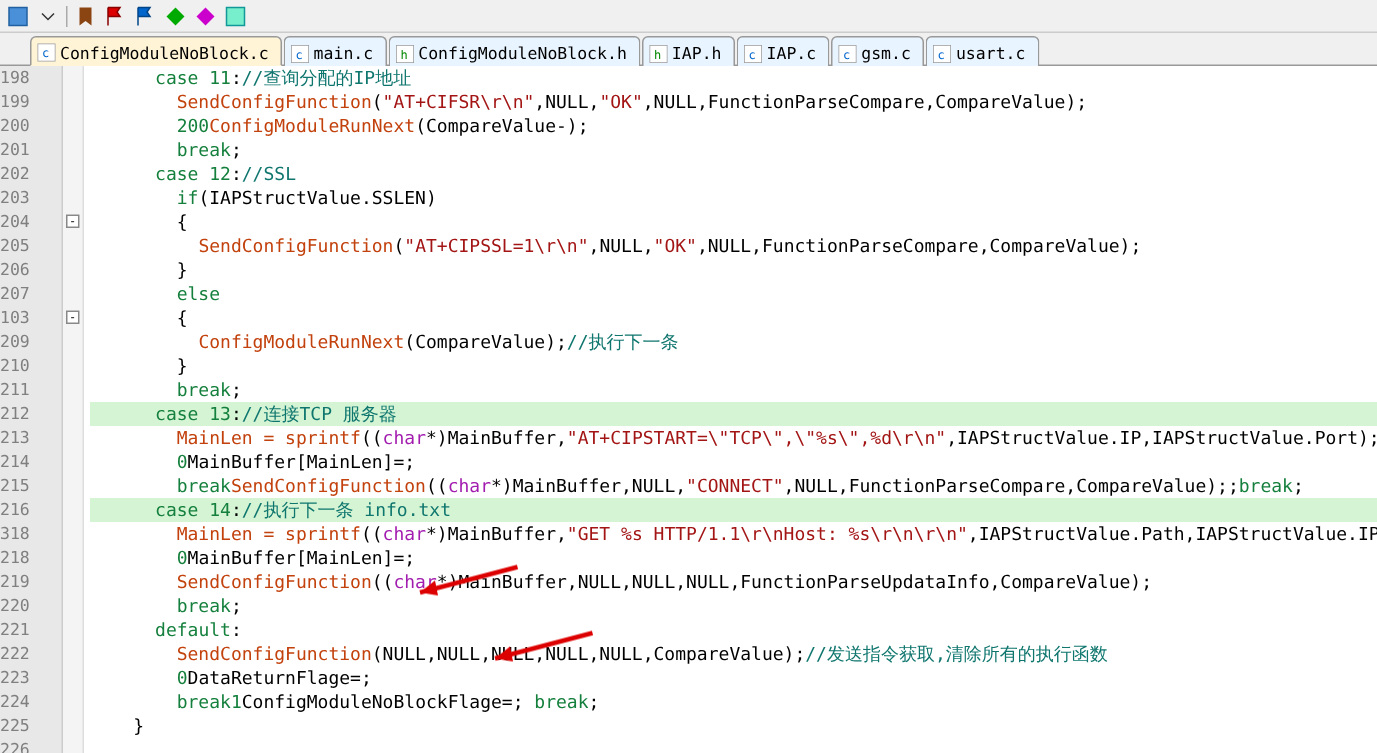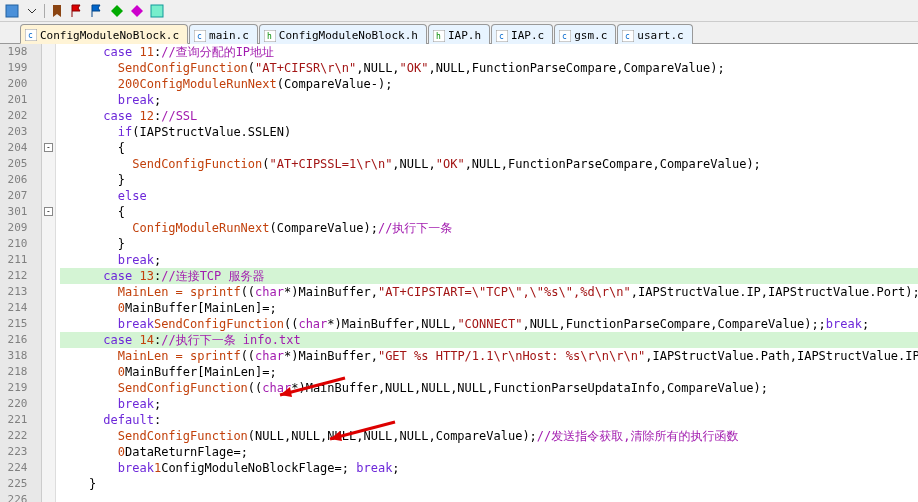--- a/index.html
+++ b/index.html
@@ -7,29 +7,29 @@
 .toolbar{height:22px;background:#f0f0f0;border-bottom:1px solid #ccc;display:flex;align-items:center;padding:0 4px;gap:4px}
 .tool-icon{width:16px;height:16px;cursor:pointer}
 .tabs{height:22px;background:#f0f0f0;border-bottom:1px solid #999;display:flex;align-items:flex-end;padding-left:20px}
 .tab{height:20px;padding:2px 8px 0 4px;background:#ececec;border:1px solid #999;border-bottom:none;margin-right:1px;display:flex;align-items:center;gap:3px;cursor:pointer;font-size:11px;border-radius:4px 4px 0 0;position:relative;top:1px}
 .tab.active{background:#fff4d6;border-bottom:1px solid #fff4d6}
 .tab.regular{background:#e8f4ff}
 .tab-icon{width:12px;height:12px}
 .editor{display:flex;height:458px;overflow:auto;background:#fff}
 .gutter{width:42px;background:#e8e8e8;border-right:1px solid #ccc;flex-shrink:0}
 .fold-gutter{width:14px;background:#f4f4f4;border-right:1px solid #ddd;flex-shrink:0;position:relative}
-.line-num{height:16px;line-height:16px;text-align:center;padding-right:6px;color:#808080;font-size:11px}
+.line-num{height:16px;line-height:16px;text-align:left;padding-right:6px;color:#808080;font-size:11px}
 .fold-mark{position:absolute;left:2px;width:9px;height:9px;border:1px solid #888;background:#fff;font-size:8px;line-height:7px;text-align:center;cursor:pointer}
 .code{flex:1;padding-left:4px}
 .line{height:16px;line-height:16px;white-space:pre}
 .line.hl{background:#d4f4d4}
-.kw{color:#6d28d9}
+.kw{color:#15803d}
 .str{color:#a31515}
-.cmt{color:#a21caf}
-.num{color:#c2410c}
+.cmt{color:#0f766e}
+.num{color:#15803d}
 .fn{color:#c2410c}
 .cast{color:#a21caf}
 .arrow{position:absolute;pointer-events:none}
 .arrow1{left:270px;top:373px}
 .arrow2{left:320px;top:417px}
 </style>
 </head>
 <body>
 
 <div class="toolbar">
@@ -117,21 +117,21 @@
       <div class="line-num">198</div>
       <div class="line-num">199</div>
       <div class="line-num">200</div>
       <div class="line-num">201</div>
       <div class="line-num">202</div>
       <div class="line-num">203</div>
       <div class="line-num">204</div>
       <div class="line-num">205</div>
       <div class="line-num">206</div>
       <div class="line-num">207</div>
-      <div class="line-num">301</div>
+      <div class="line-num">103</div>
       <div class="line-num">209</div>
       <div class="line-num">210</div>
       <div class="line-num">211</div>
       <div class="line-num">212</div>
       <div class="line-num">213</div>
       <div class="line-num">214</div>
       <div class="line-num">215</div>
       <div class="line-num">216</div>
       <div class="line-num">318</div>
       <div class="line-num">218</div>

